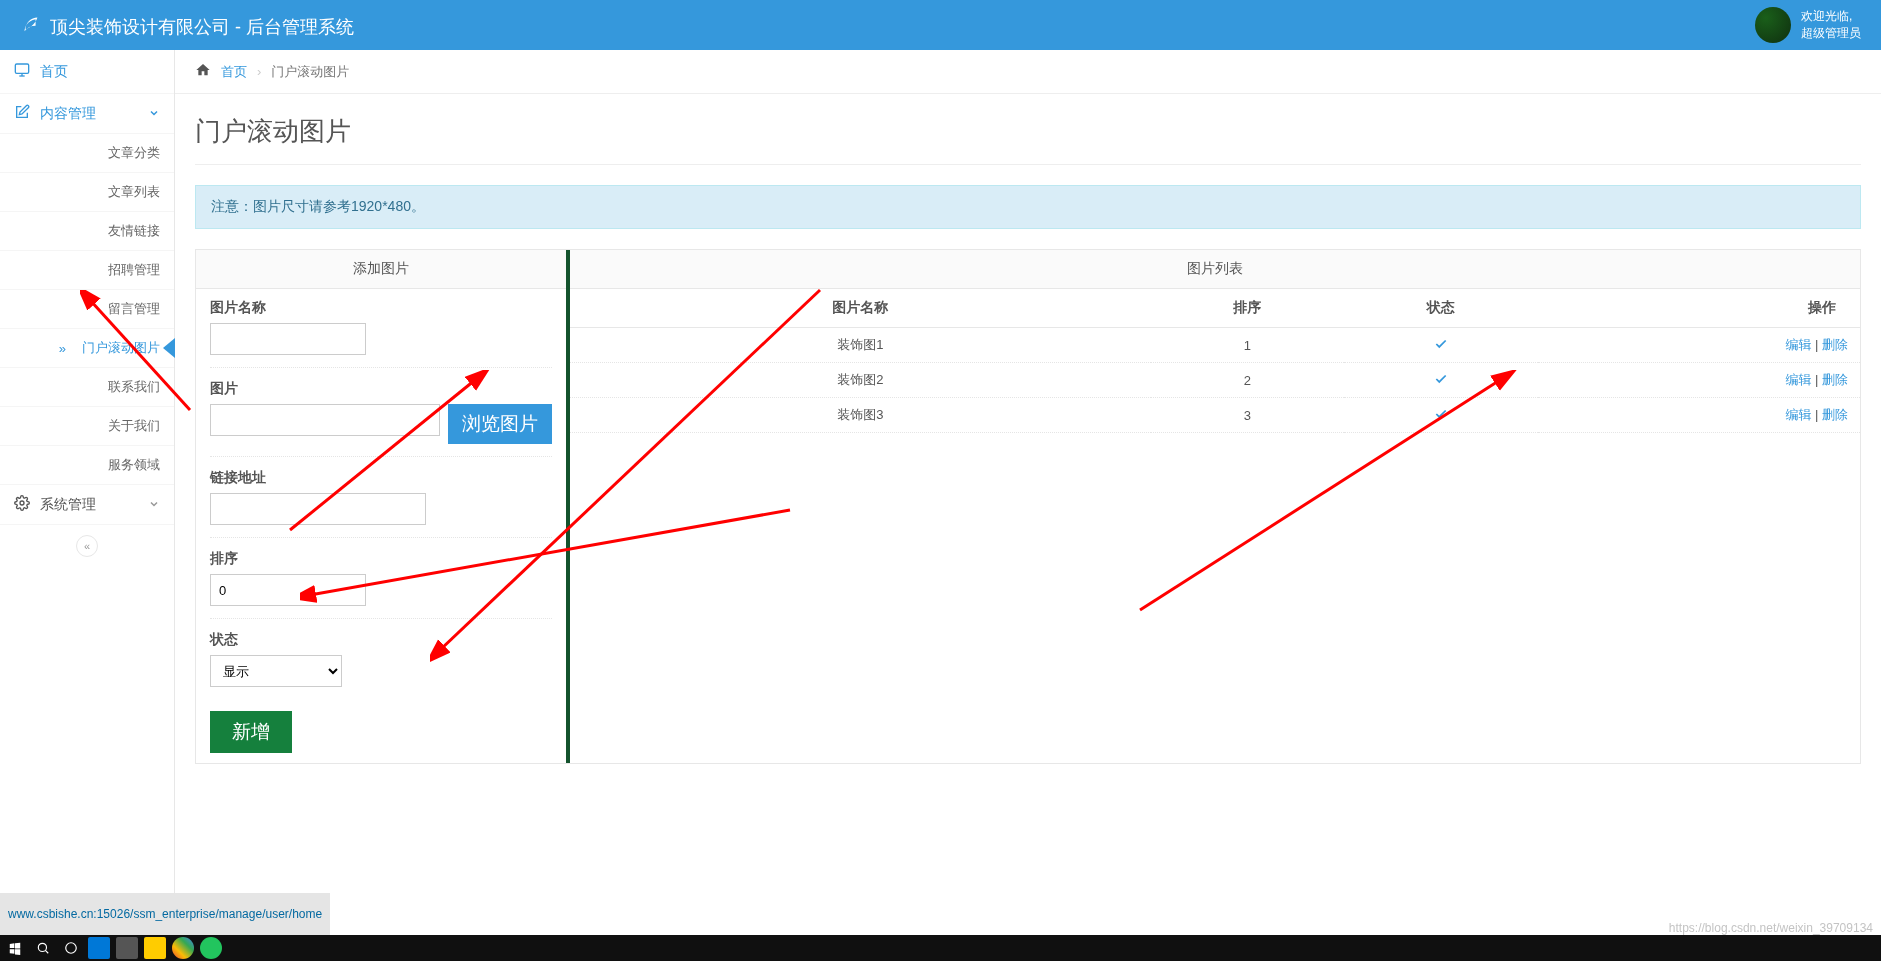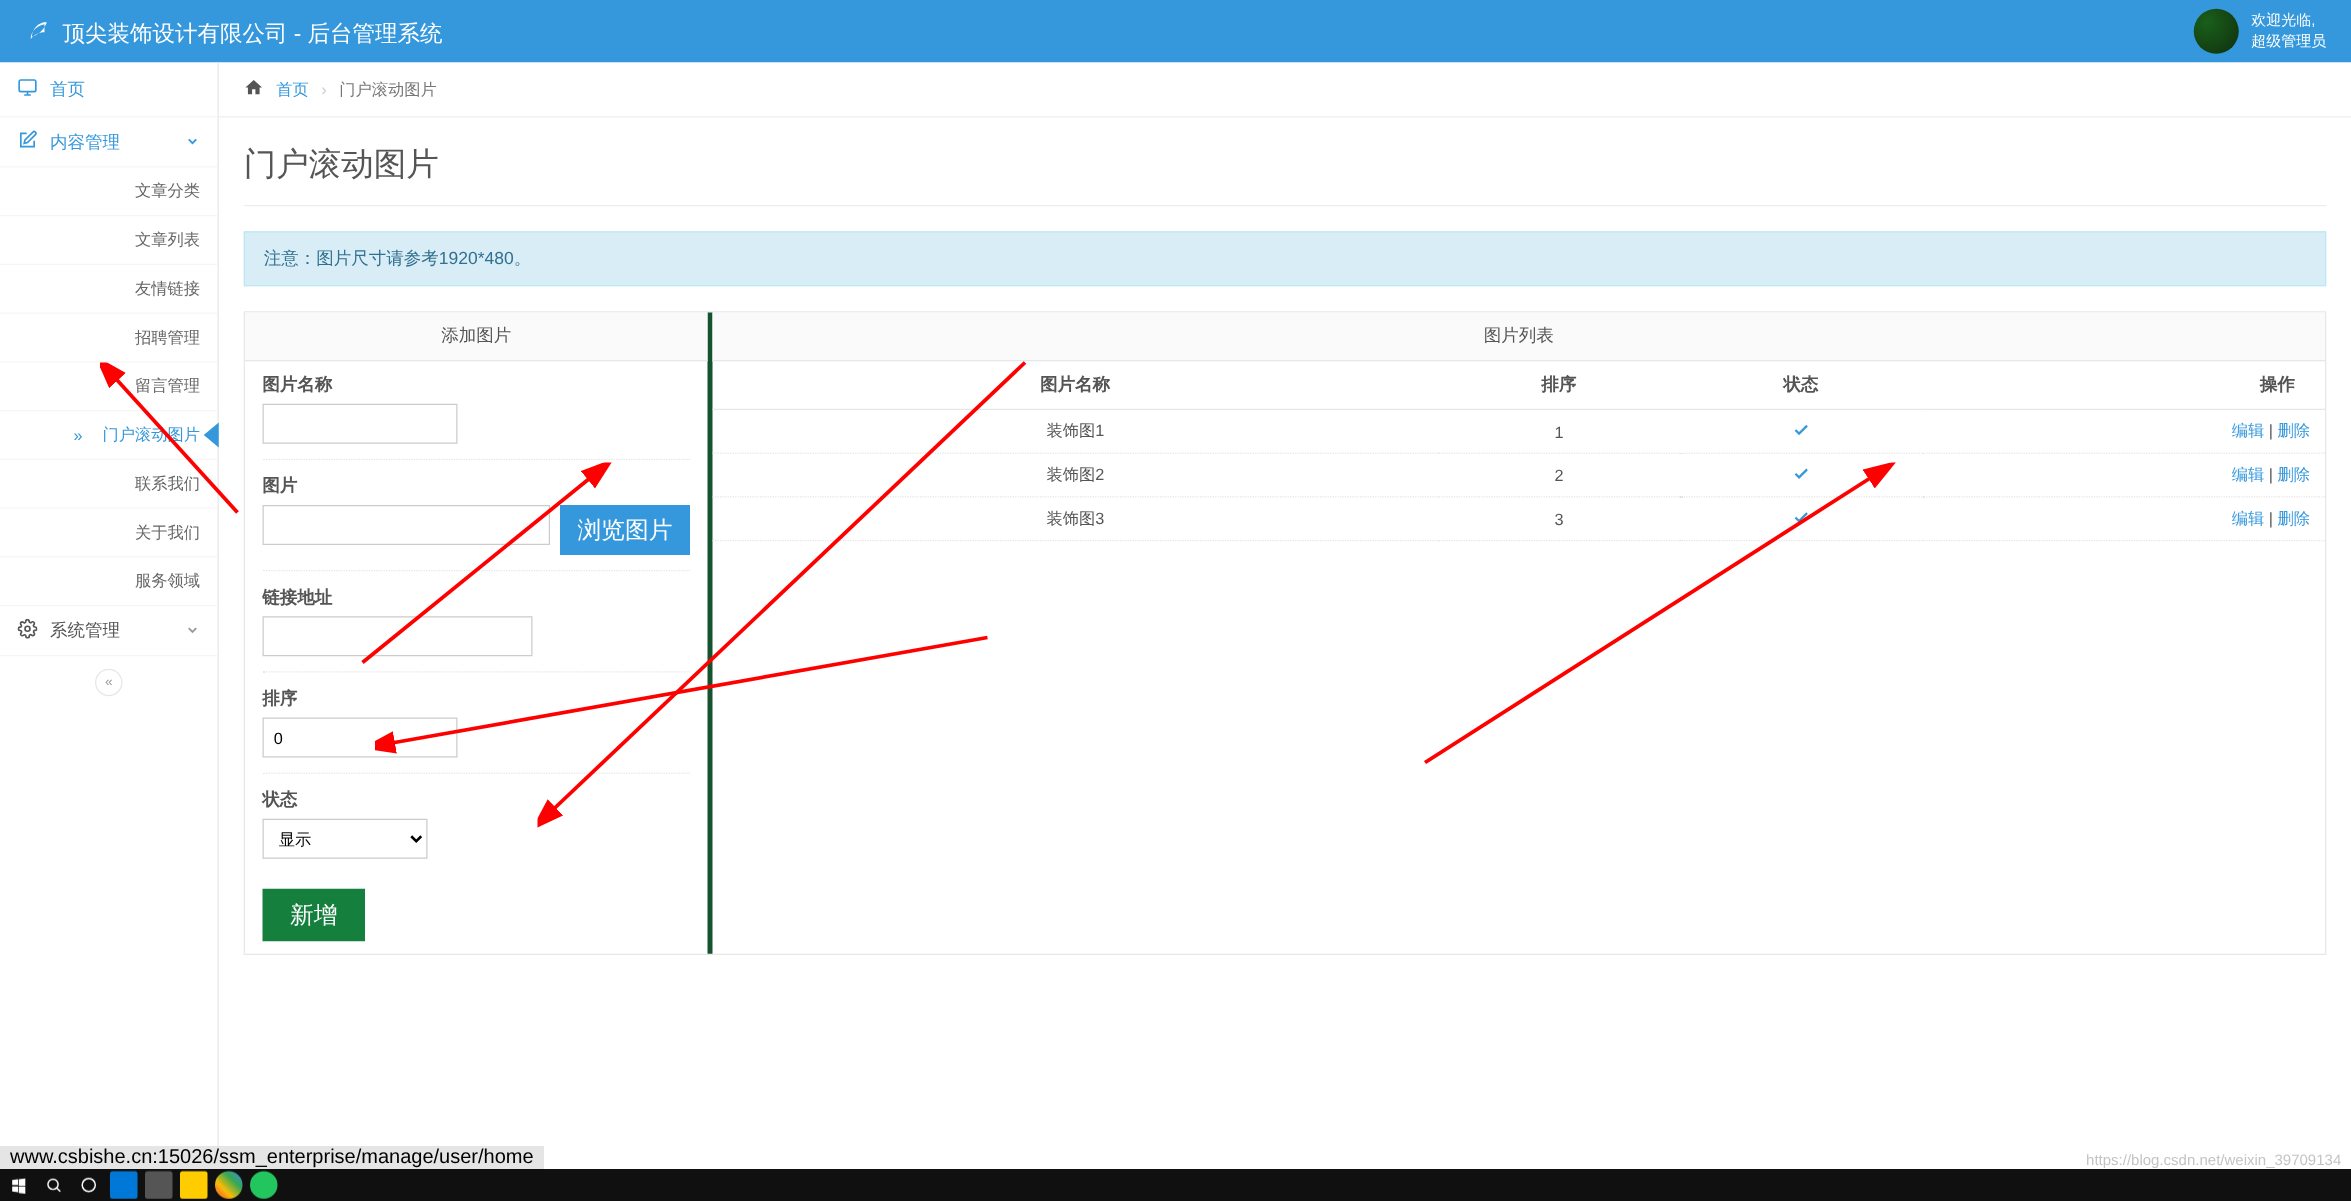--- a/index.html
+++ b/index.html
@@ -50,21 +50,21 @@
 .file-row .form-input { flex: 1; }
 
 .data-table { width: 100%; border-collapse: collapse; }
 .data-table th { padding: 10px 12px; font-weight: 600; color: #555; border-bottom: 1px solid #e7e7e7; text-align: center; }
 .data-table th:first-child { text-align: center; }
 .data-table td { padding: 8px 12px; border-bottom: 1px dotted #e5e5e5; text-align: center; color: #555; font-size: 13px; }
 .data-table td.actions { text-align: right; }
 .data-table a { color: #3598dc; text-decoration: none; }
 .check { color: #3598dc; }
 
-.status-bar { position: fixed; bottom: 26px; left: 0; background: #e5e5e5; padding: 0 8px; font-size: 16px; color: #000000; }
+.status-bar { position: fixed; bottom: 26px; left: 0; background: #e5e5e5; padding: 14px 8px; font-size: 12px; color: #0369a1; }
 .watermark { position: fixed; bottom: 26px; right: 8px; font-size: 12px; color: #aaa; opacity: .7; padding-left: 40px; }
 
 .taskbar { position: fixed; bottom: 0; left: 0; right: 0; height: 26px; background: #101010; display: flex; align-items: center; padding: 0 4px; gap: 6px; }
 .taskbar-item { width: 22px; height: 22px; display: flex; align-items: center; justify-content: center; color: #fff; font-size: 13px; border-radius: 2px; }
 .taskbar-time { margin-left: auto; color: #fff; font-size: 12px; padding-right: 6px; margin-top: 44px; }
 
 svg.arrow { position: absolute; pointer-events: none; }
 </style>
 </head>
 <body>

